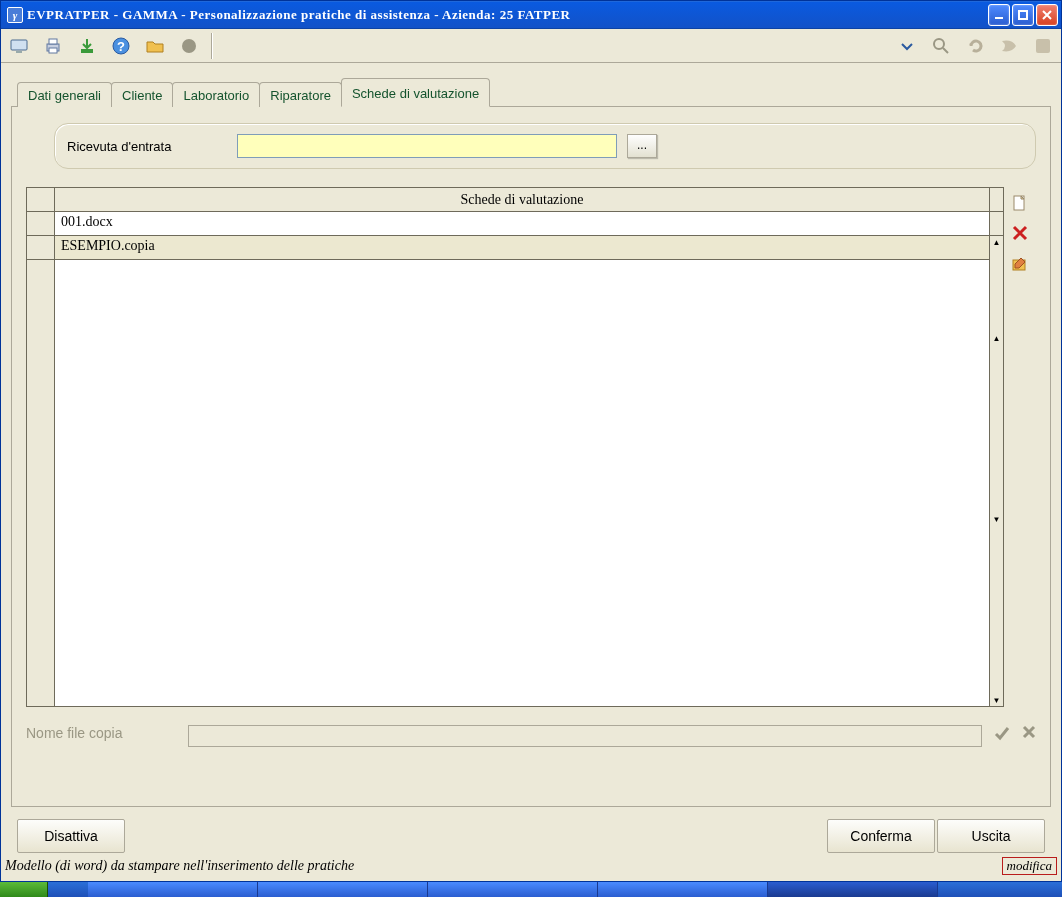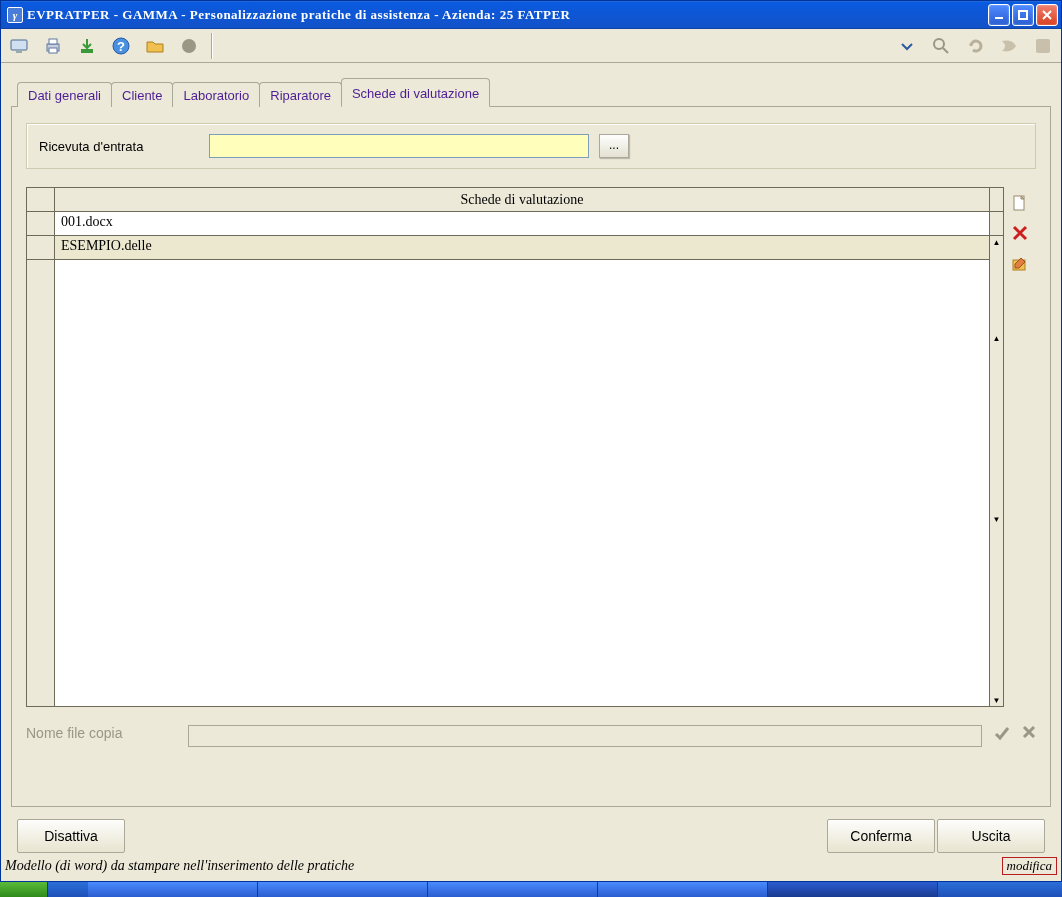--- a/index.html
+++ b/index.html
@@ -15,26 +15,26 @@
   .winbtn svg { width: 12px; height: 12px; }
 
   .toolbar { height: 34px; background: #ece9d8; border-bottom: 1px solid #aca899; display: flex; align-items: center; padding: 0 4px; gap: 6px; }
   .tbtn { width: 28px; height: 28px; border: 1px solid transparent; display:flex; align-items:center; justify-content:center; border-radius:3px; }
   .toolbar .spacer { flex: 1; }
   .toolbar .sep { width: 2px; height: 26px; border-left: 1px solid #aca899; border-right: 1px solid #fff; margin: 0 2px; }
 
   .client { padding: 0 10px 0 10px; }
 
   .tabstrip { display: flex; align-items: flex-end; height: 30px; margin-top: 14px; border-bottom: 1px solid #aca899; padding-left: 6px; }
-  .tab { padding: 5px 10px 4px 10px; border: 1px solid #aca899; border-bottom: none; background: #ece9d8; border-top-left-radius: 4px; border-top-right-radius: 4px; margin-right: -1px; position: relative; top: 1px; font-size: 13px; color: #4c1d95; }
+  .tab { padding: 5px 10px 4px 10px; border: 1px solid #aca899; border-bottom: none; background: #ece9d8; border-top-left-radius: 4px; border-top-right-radius: 4px; margin-right: -1px; position: relative; top: 1px; font-size: 13px; color: #14532d; }
   .tab.active { background: #ece9d8; z-index: 2; padding-top: 7px; padding-bottom: 5px; border-bottom: 1px solid #ece9d8; }
 
   .tabbody { border: 1px solid #aca899; border-top: none; padding: 16px 14px 20px 14px; height: 700px; }
 
-  .fieldbox { border: 1px solid #cfcab0; border-radius: 0; padding: 10px 12px; box-shadow: inset 1px 1px 0 #fff; display: flex; align-items: center; gap: 10px; }
+  .fieldbox { border: 1px solid #cfcab0; border-radius: 14px; padding: 10px 12px; box-shadow: inset 1px 1px 0 #fff; display: flex; align-items: center; gap: 10px; margin-left: 28px; }
   .fieldbox label { width: 160px; font-size: 13px; }
   .yellowinput { flex: 0 0 380px; height: 24px; background: #ffffbb; border: 1px solid #7f9db9; }
   .browsebtn { width: 30px; height: 24px; border: 1px solid #aca899; background: linear-gradient(#fefefe,#e3e1d1); box-shadow: 1px 1px 1px rgba(0,0,0,0.2); text-align: center; line-height: 20px; font-size: 12px; }
 
   .gridwrap { margin-top: 18px; display: flex; height: 520px; }
   .gridleft { width: 28px; border: 1px solid #6e6a5a; border-right: none; background: #ece9d8; }
   .gridleft .ghcell { height: 24px; border-bottom: 1px solid #6e6a5a; }
   .gridleft .grcell { height: 24px; border-bottom: 1px solid #6e6a5a; background: #ece9d8; }
   .gridmain { flex: 1; border: 1px solid #6e6a5a; background: #fff; position: relative; }
   .gridmain .gheader { height: 24px; background: #ece9d8; border-bottom: 1px solid #6e6a5a; display:flex; align-items:center; justify-content:center; font-size:14px; font-family:Verdana; }
@@ -179,21 +179,21 @@
 
       <div class="gridwrap">
         <div class="gridleft">
           <div class="ghcell"></div>
           <div class="grcell"></div>
           <div class="grcell"></div>
         </div>
         <div class="gridmain">
           <div class="gheader">Schede di valutazione</div>
           <div class="grow">001.docx</div>
-          <div class="grow selected">ESEMPIO.delle</div>
+          <div class="grow selected">ESEMPIO.copia</div>
         </div>
         <div class="vscroll">
           <div style="height:24px;border-bottom:1px solid #6e6a5a;"></div>
           <div style="height:24px;border-bottom:1px solid #6e6a5a;"></div>
           <div class="sbtn">▲</div>
           <div class="sspace"></div>
           <div class="sbtn">▲</div>
           <div class="sspace"></div>
           <div class="sspace"></div>
           <div class="sbtn">▼</div>

